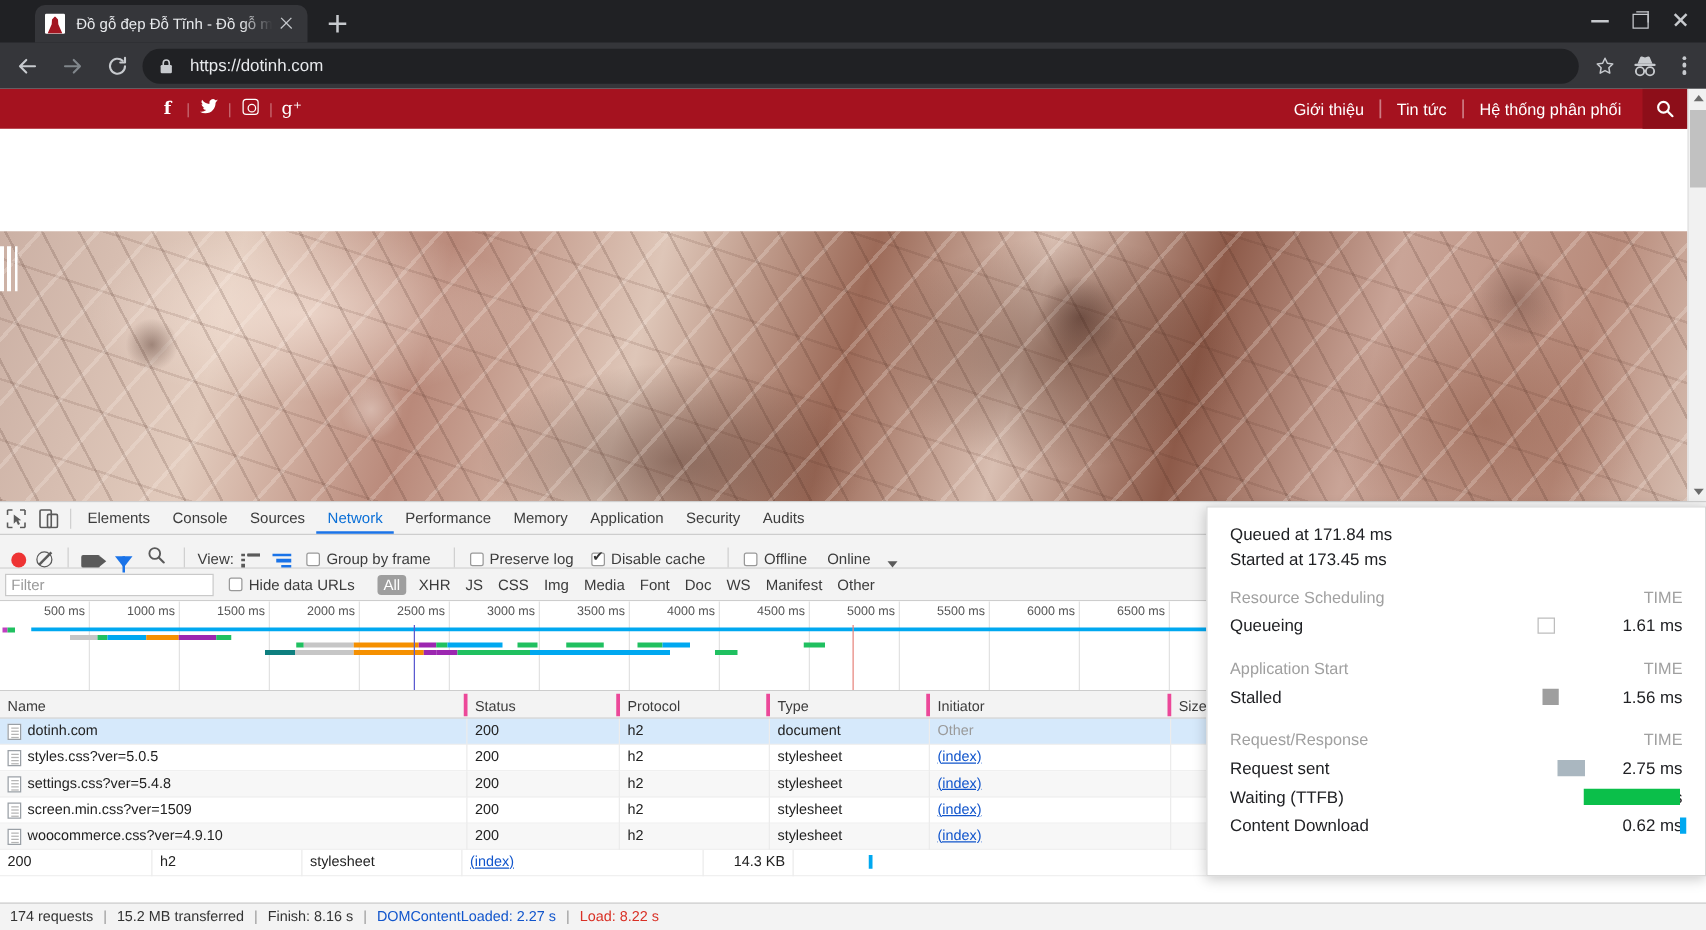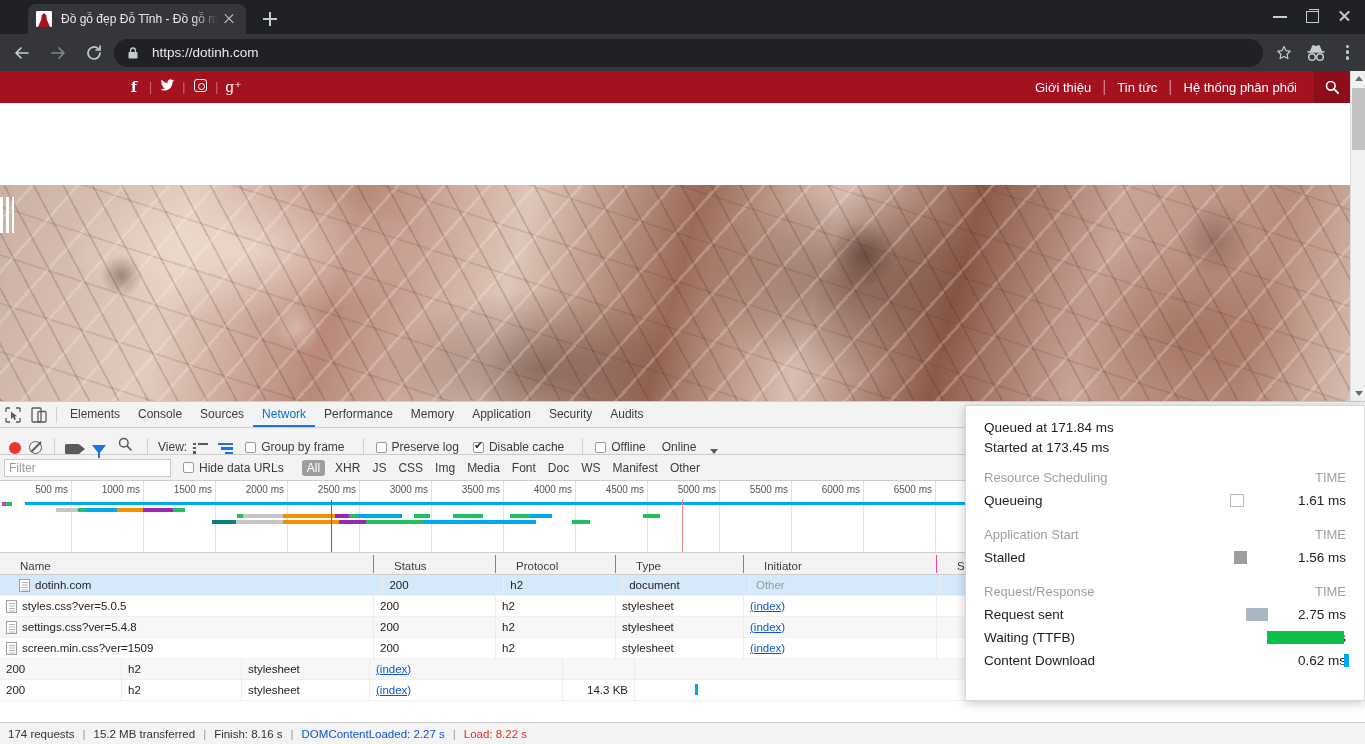--- a/index.html
+++ b/index.html
@@ -272,26 +272,26 @@
   .ov-tick { position:absolute; top:0; height: 72px; border-left: 1px solid #e2e2e2; }
   .ov-tick span { position: absolute; right: 4px; top: 3px; font-size: 10px; color: #555; white-space: nowrap; }
   .ov-bar { position: absolute; height: 4px; border-radius: 0; }
   .ov-vline { position:absolute; top:19px; height:53px; width:1px; }
 
   .dt-table { position: absolute; left:0; top: 0; width: 1365px; }
   .th-row {
     height: 22px; background: #f3f3f3; border-bottom: 1px solid #cdcdcd;
     display: flex; font-size: 11.5px; color: #3c3c3c; align-items: center;
   }
-  .th { padding-left: 20px; border-right: 1px solid #ec4899; height: 18px; line-height: 22px; overflow: hidden; }
+  .th { padding-left: 6px; border-right: 3px solid #ec4899; height: 18px; line-height: 22px; overflow: hidden; }
   .tr {
     height: 21px; display: flex; font-size: 11.5px; color: #222; align-items: center;
     border-bottom: 1px solid #f0f0f0;
   }
-  .tr.sel { background: #d6e9fb; padding-left: 13px; }
+  .tr.sel { background: #d6e9fb; }
   .tr.odd { background: #f7f7f7; }
   .td { padding-left: 6px; height: 21px; line-height: 21px; overflow: hidden; white-space: nowrap;
         border-right: 1px solid #ececec; }
   .file-ico {
     width: 11px; height: 13px; border: 1px solid #9aa0a6; background: #fff; flex: 0 0 11px;
     margin-right: 5px; position: relative;
   }
   .file-ico::before{content:"";position:absolute;left:1.5px;top:2px;width:6px;height:1px;background:#b5b5b5;
                     box-shadow:0 2.5px 0 #b5b5b5, 0 5px 0 #b5b5b5, 0 7.5px 0 #b5b5b5;}
   .name-cell { display: flex; align-items: center; }
@@ -678,20 +678,24 @@
           </div>
         <div class="td" style="width:122px">200</div>
         <div class="td" style="width:120px">h2</div>
         <div class="td" style="width:128px">stylesheet</div>
         <div class="td" style="width:193px"><span class="init-link">(index)</span></div>
         <div class="td" style="width:72px"></div>
         <div class="td" style="width:356px"></div>
       </div>
 
       <div class="tr odd">
+        <div class="td name-cell" style="width:374px">
+            <span class="file-ico"></span>
+            <span>woocommerce.css?ver=4.9.10</span>
+          </div>
         <div class="td" style="width:122px">200</div>
         <div class="td" style="width:120px">h2</div>
         <div class="td" style="width:128px">stylesheet</div>
         <div class="td" style="width:193px"><span class="init-link">(index)</span></div>
         <div class="td" style="width:72px"></div>
         <div class="td" style="width:356px"></div>
       </div>
 
       <div class="tr">
         <div class="td" style="width:122px">200</div>

